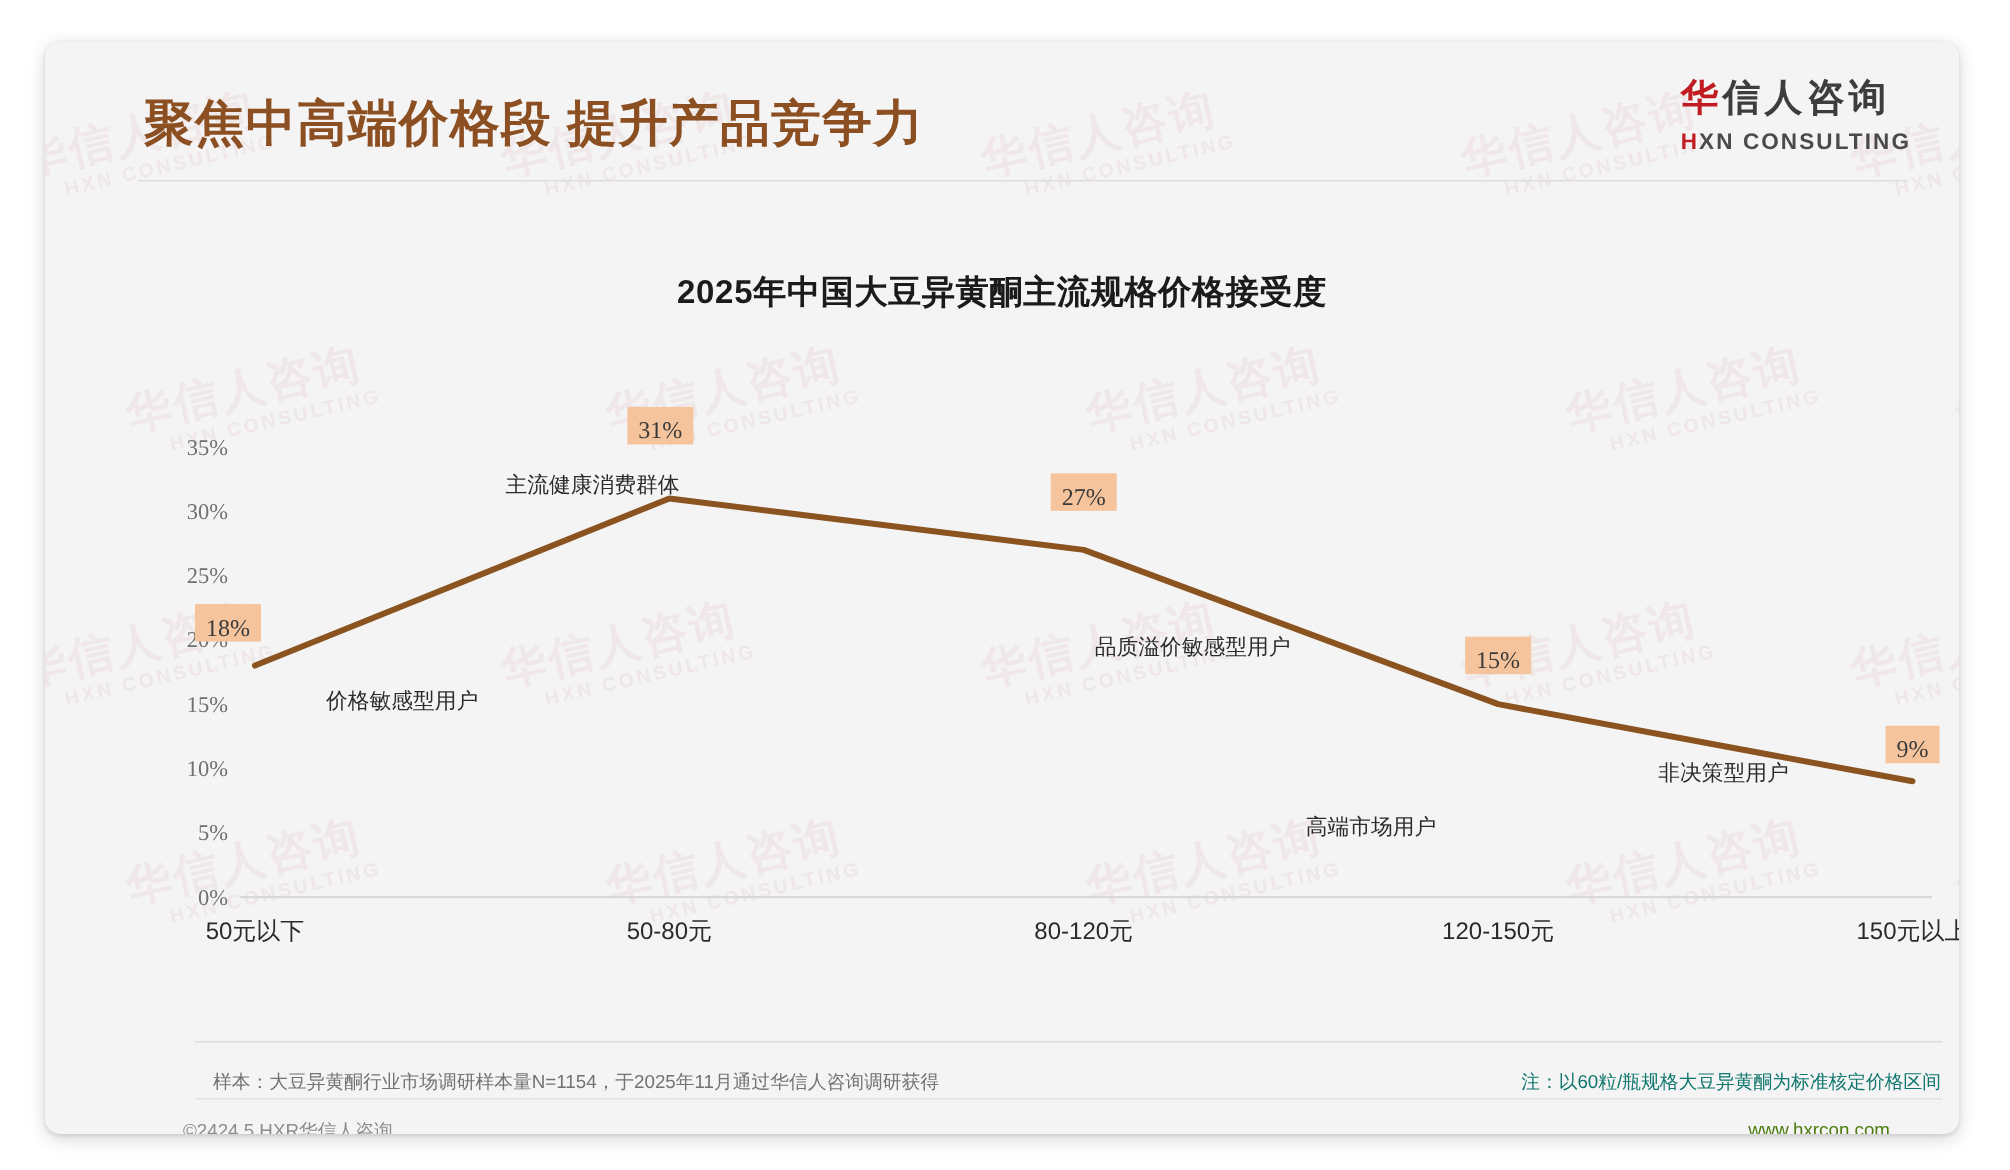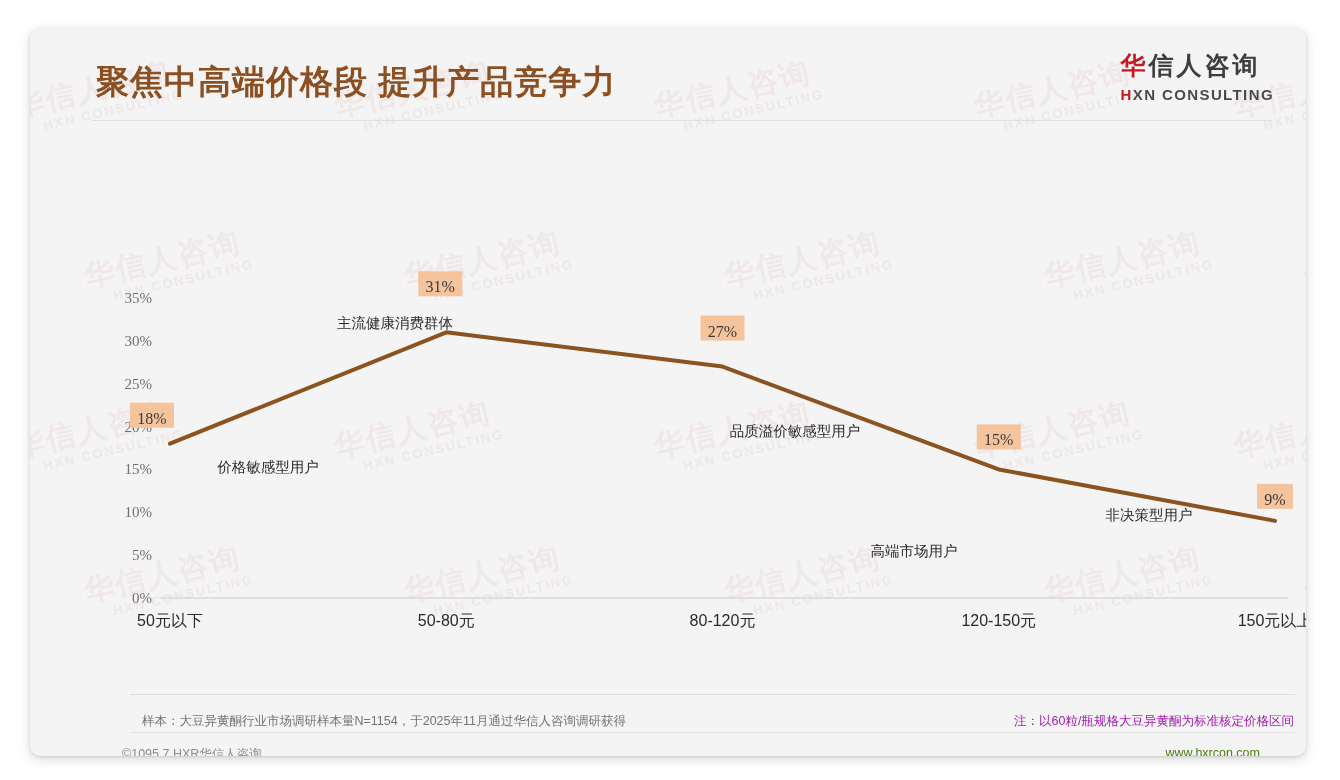--- a/index.html
+++ b/index.html
@@ -188,21 +188,21 @@
     justify-content: space-between;
     align-items: center;
   }
   #sample-note {
     font-size: 12.5px;
     color: #737373;
     white-space: nowrap;
   }
   #price-note {
     font-size: 12.5px;
-    color: #a21caf;
+    color: #0f766e;
     white-space: nowrap;
   }
   #footer-bar-divider {
     position: absolute;
     left: 100px;
     top: 704px;
     width: 1165px;
     height: 1px;
     background: #e2e2e2;
     z-index: 3;
@@ -325,20 +325,21 @@
         <span class="hl">华</span><span>信人咨询</span>
       </div>
       <div id="brand-logo-en">
         <span class="hl">H</span><span>XN CONSULTING</span>
       </div>
     </div>
   </div>
   <div id="header-divider"></div>
 
   <div id="chart-block">
+    <div id="chart-title">2025年中国大豆异黄酮主流规格价格接受度</div>
     <div id="plot-area">
       <svg id="plot-svg" width="1276" height="400" viewBox="0 0 1276 400">
           <text x="122" y="367" text-anchor="end" class="y-tick-label">0%</text>
           <text x="122" y="324.14285714285717" text-anchor="end" class="y-tick-label">5%</text>
           <text x="122" y="281.2857142857143" text-anchor="end" class="y-tick-label">10%</text>
           <text x="122" y="238.42857142857144" text-anchor="end" class="y-tick-label">15%</text>
           <text x="122" y="195.57142857142858" text-anchor="end" class="y-tick-label">20%</text>
           <text x="122" y="152.71428571428572" text-anchor="end" class="y-tick-label">25%</text>
           <text x="122" y="109.85714285714289" text-anchor="end" class="y-tick-label">30%</text>
           <text x="122" y="67" text-anchor="end" class="y-tick-label">35%</text>
@@ -368,17 +369,17 @@
     </div>
   </div>
 
   <div id="footer-divider"></div>
   <div id="footer-notes">
     <div id="sample-note">样本：大豆异黄酮行业市场调研样本量N=1154，于2025年11月通过华信人咨询调研获得</div>
     <div id="price-note">注：以60粒/瓶规格大豆异黄酮为标准核定价格区间</div>
   </div>
   <div id="footer-bar-divider"></div>
   <div id="footer-bar">
-    <div id="copyright">©1095.7 HXR华信人咨询</div>
+    <div id="copyright">©2424.5 HXR华信人咨询</div>
     <div id="site-url">www.hxrcon.com</div>
   </div>
 
 </div>
 
 </body></html>

